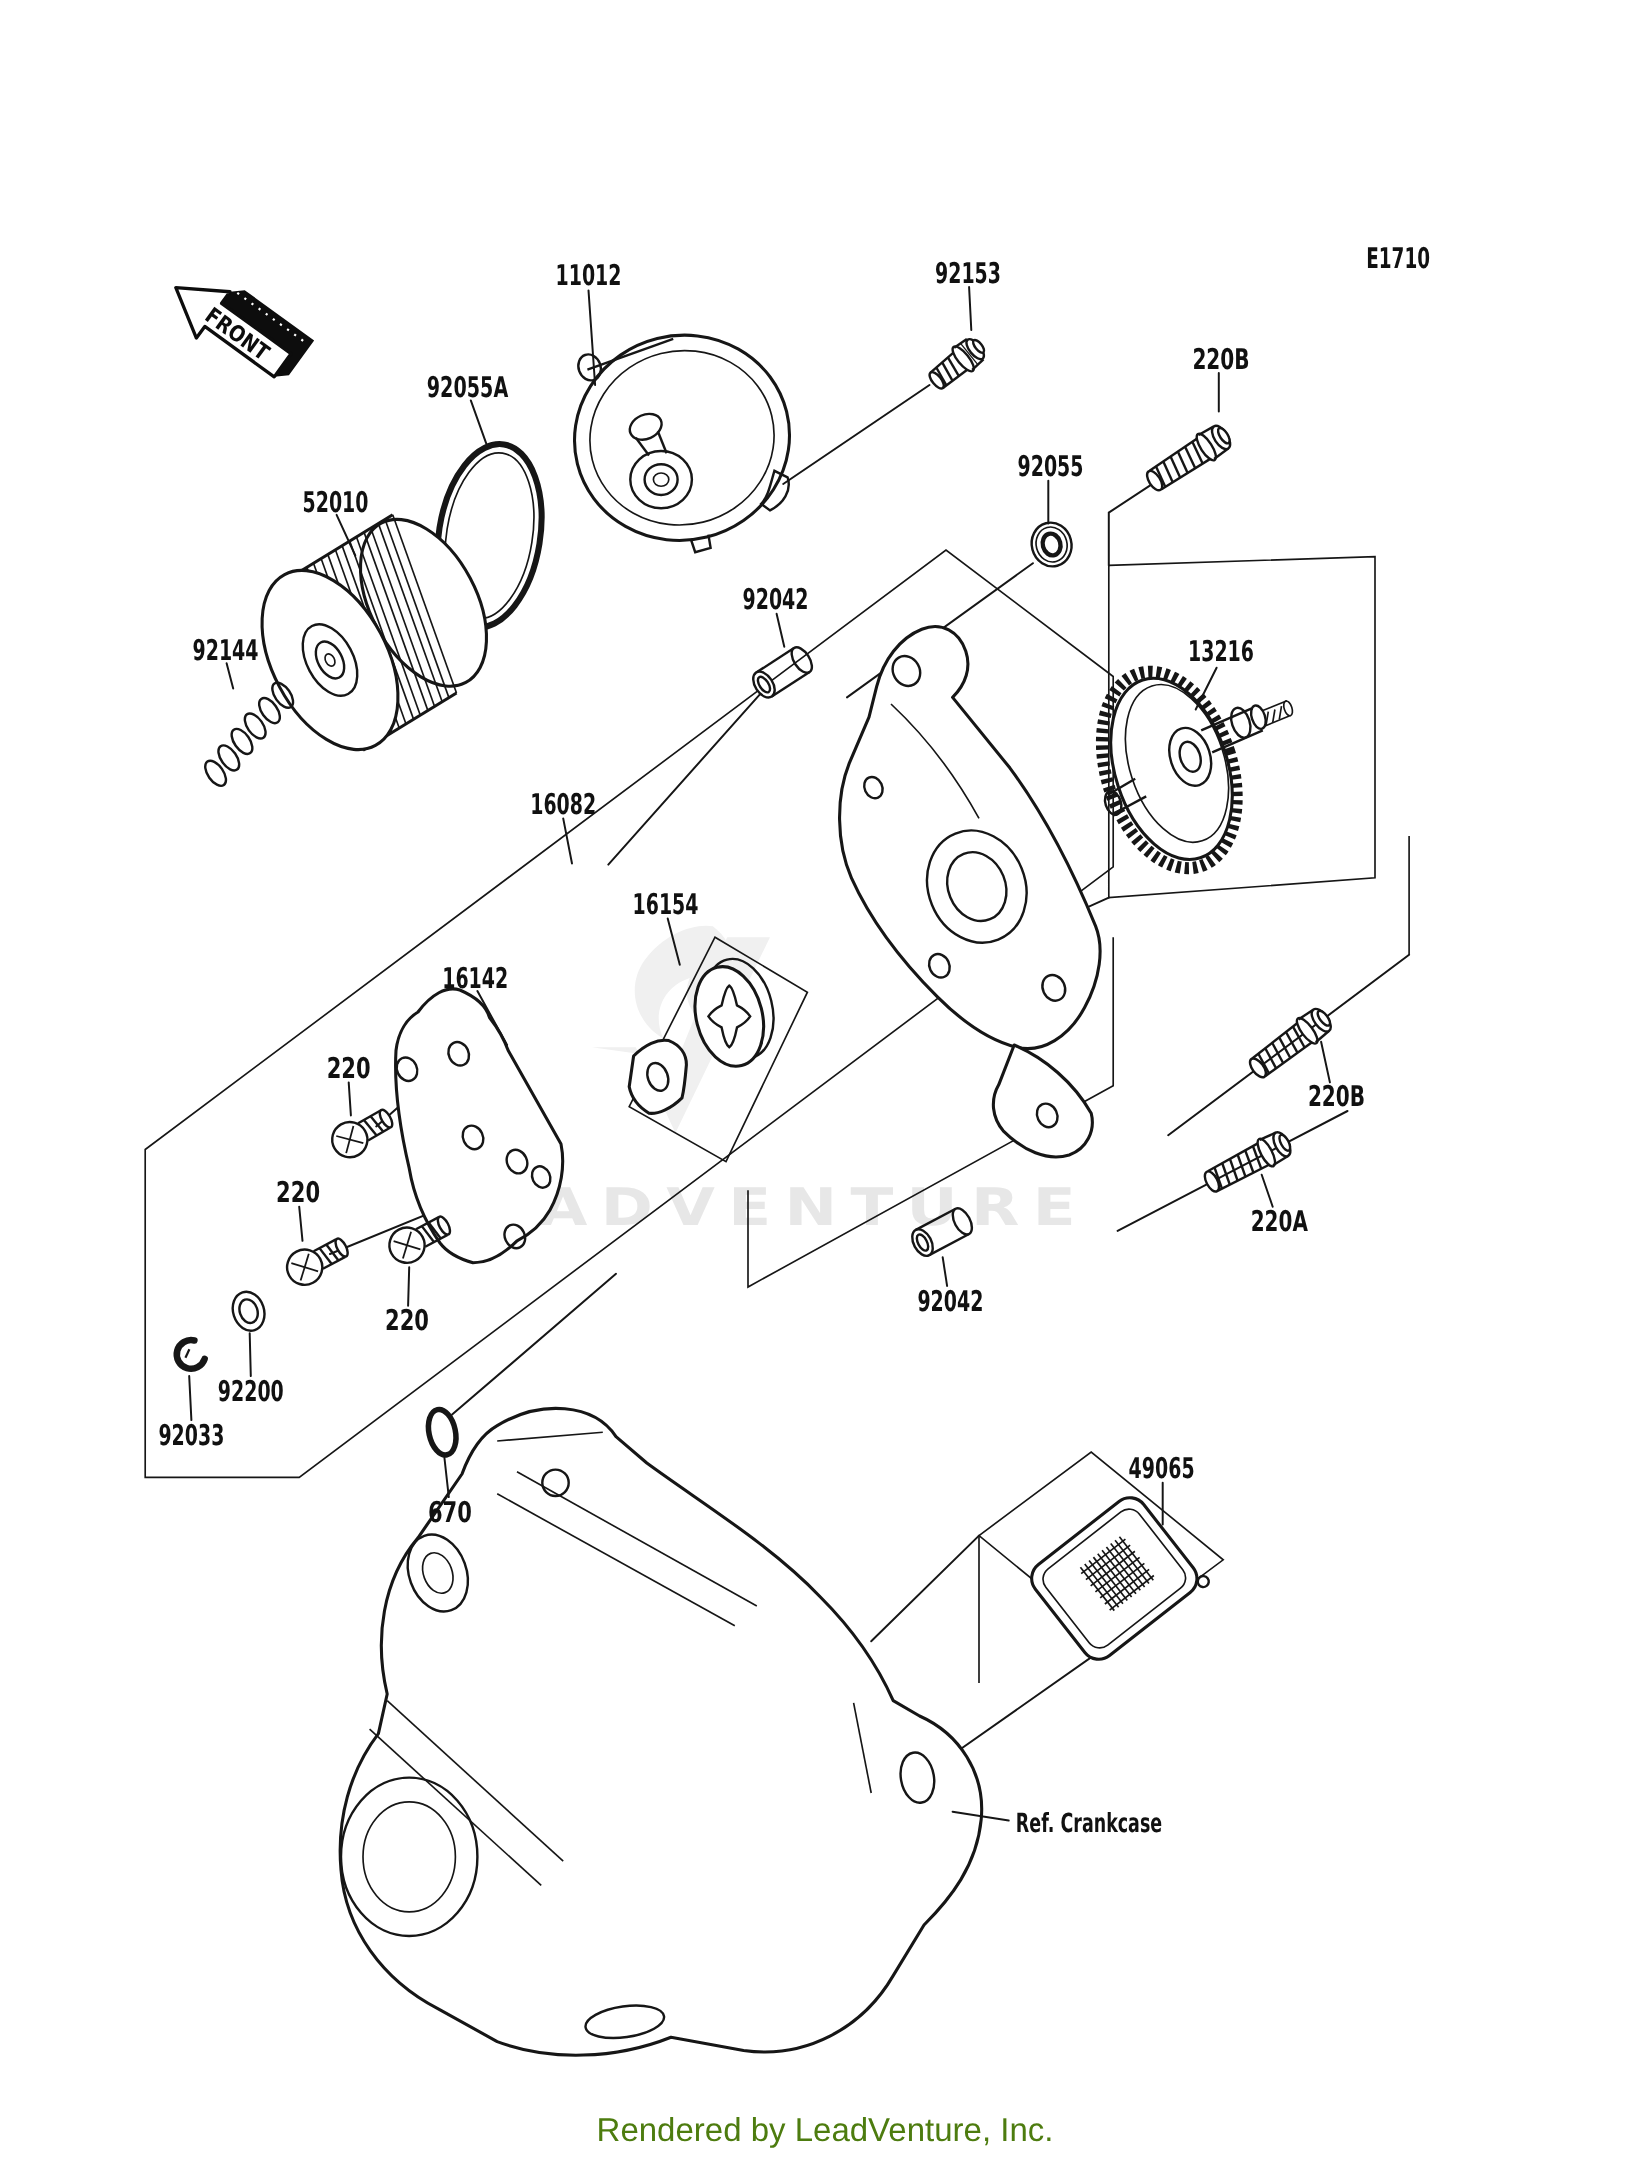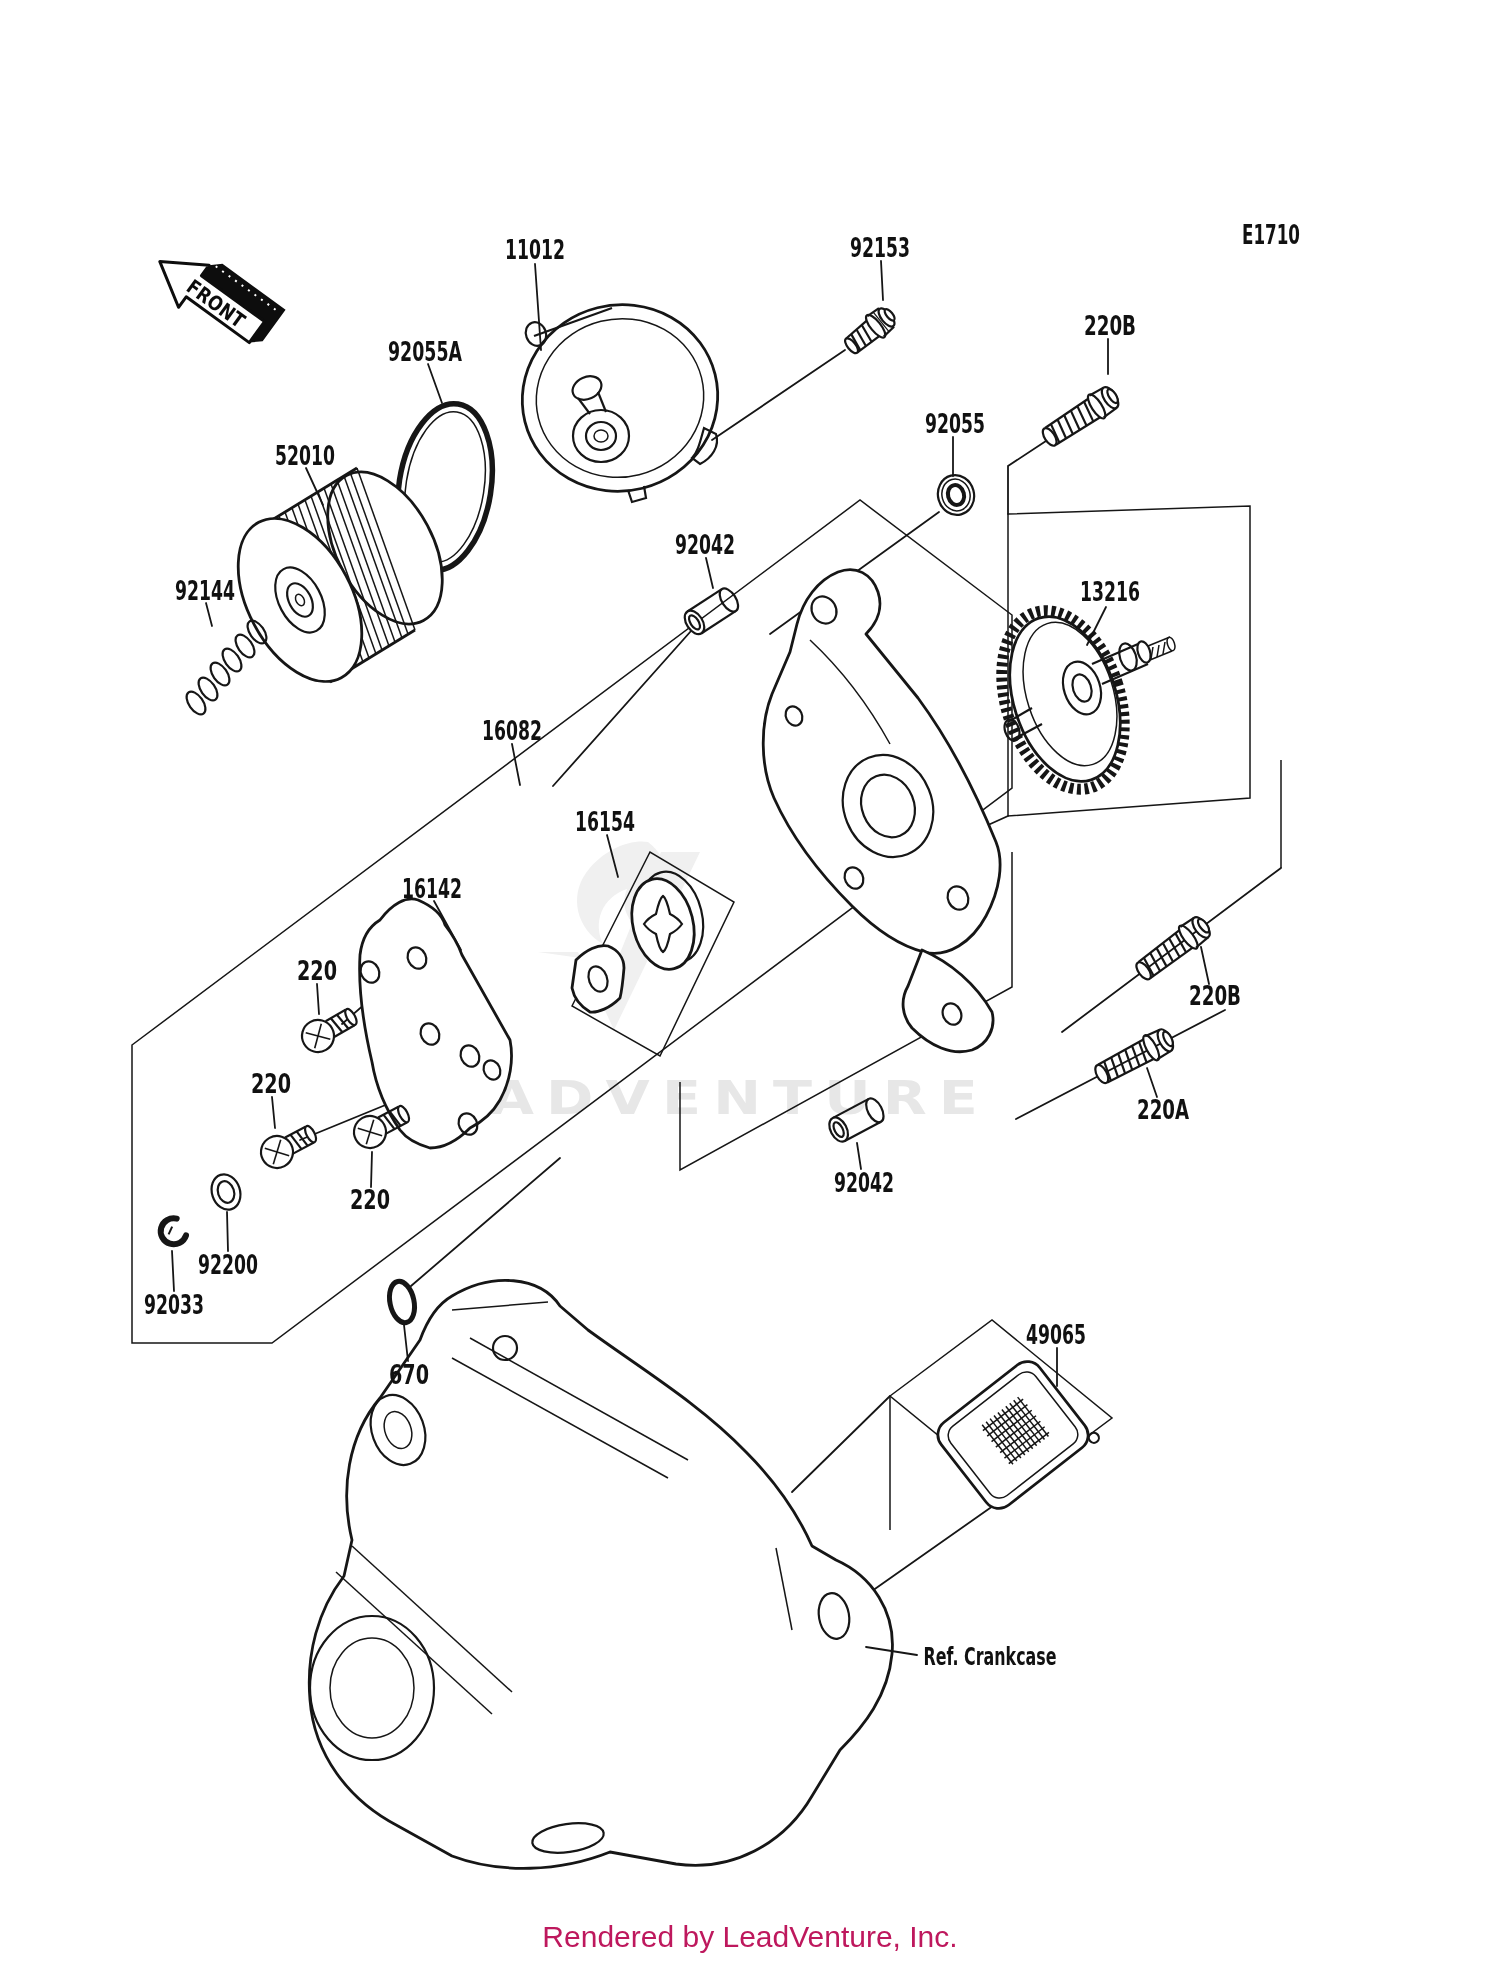--- a/index.html
+++ b/index.html
@@ -9,21 +9,21 @@
   .code    { font-family:"DejaVu Sans", sans-serif; font-weight:700; font-size:26px; fill:#111111; }
   .reflab  { font-family:"DejaVu Sans", sans-serif; font-weight:700; font-size:24px; fill:#111111; }
   .wmtext  { font-family:"DejaVu Sans", sans-serif; font-weight:700; font-size:47px; fill:#e7e7e7; letter-spacing:10px; }
   .frontxt { font-family:"DejaVu Sans", sans-serif; font-weight:700; font-size:20px; fill:#0c0c0c; }
   .ln   { stroke:#161616; stroke-width:1.8; fill:none; stroke-linecap:round; }
   .lnb  { stroke:#161616; stroke-width:1.5; fill:none; }
   .part { stroke:#161616; stroke-width:2.8; fill:#ffffff; stroke-linejoin:round; }
   .pthin{ stroke:#161616; stroke-width:1.5; fill:none; }
   .pmid { stroke:#161616; stroke-width:2.2; fill:none; }
   .footer { position:absolute; left:0; top:1920px; width:1500px; text-align:center;
-            font-family:"Liberation Sans", sans-serif; font-size:30px; color:#be185d; }
+            font-family:"Liberation Sans", sans-serif; font-size:30px; color:#4d7c0f; }
 </style>
 </head>
 <body>
 
 <div class="canvas">
 <svg width="1500" height="1962" viewBox="0 0 1500 1962">
 
   <defs>
     <g id="bolt220" class="pmid" stroke-width="2.4">
       <ellipse cx="2" cy="0" rx="5" ry="10" fill="#fff"></ellipse>

